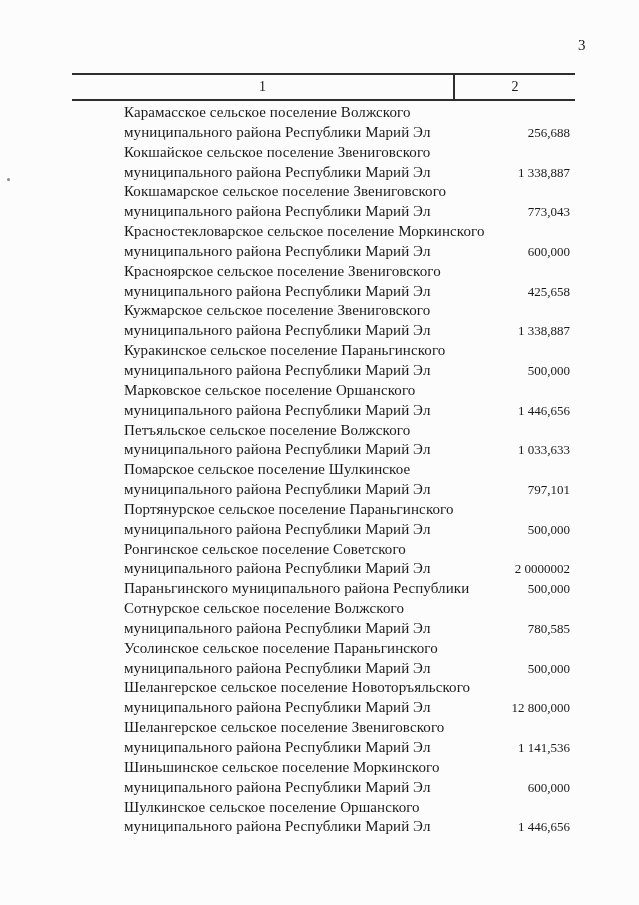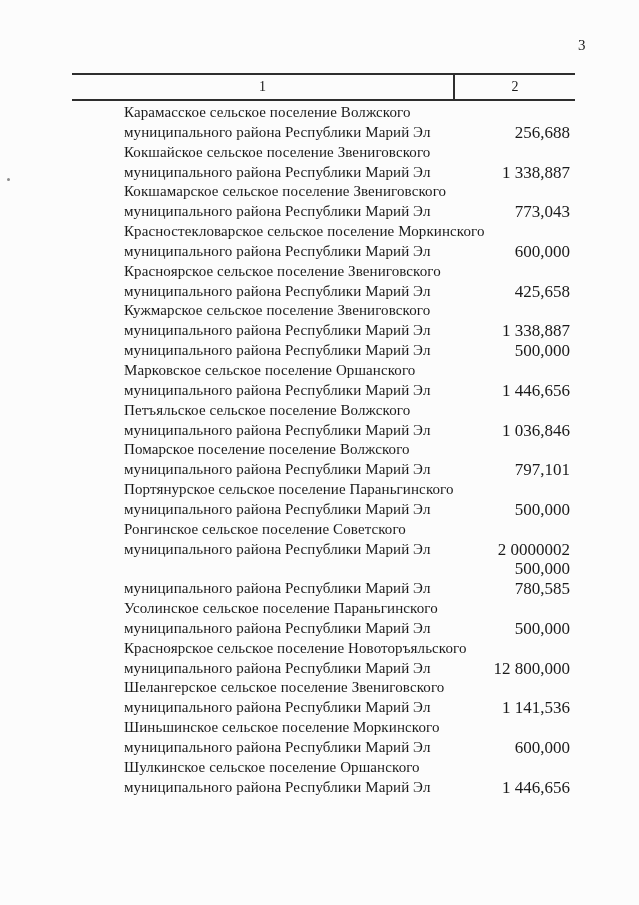--- a/index.html
+++ b/index.html
@@ -46,21 +46,21 @@
   .name {
     padding-left: 6px;
     width: 400px;
     font-size: 15px;
     line-height: 19.85px;
     letter-spacing: 0.1px;
     margin-left: 46px;
   }
   .value {
     align-self: flex-end;
-    font-size: 17px;
+    font-size: 13px;
     line-height: 19.85px;
     padding-right: 5px;
     white-space: nowrap;
   }
   .speck {
     position: absolute;
     left: 7px; top: 178px;
     width: 3px; height: 3px;
     border-radius: 50%;
     background: #8a8a8a;
@@ -120,44 +120,45 @@
   <div class="row">
     <div class="name">
       <div class="line1">Кужмарское сельское поселение Звениговского</div>
       <div class="line2">муниципального района Республики Марий Эл</div>
     </div>
     <div class="value">1 338,887</div>
   </div>
 
   <div class="row">
     <div class="name">
+      <div class="line1">Куракинское сельское поселение Параньгинского</div>
       <div class="line2">муниципального района Республики Марий Эл</div>
     </div>
     <div class="value">500,000</div>
   </div>
 
   <div class="row">
     <div class="name">
       <div class="line1">Марковское сельское поселение Оршанского</div>
       <div class="line2">муниципального района Республики Марий Эл</div>
     </div>
     <div class="value">1 446,656</div>
   </div>
 
   <div class="row">
     <div class="name">
       <div class="line1">Петъяльское сельское поселение Волжского</div>
       <div class="line2">муниципального района Республики Марий Эл</div>
     </div>
-    <div class="value">1 036,846</div>
-  </div>
-
-  <div class="row">
-    <div class="name">
-      <div class="line1">Помарское поселение поселение Волжского</div>
+    <div class="value">1 033,633</div>
+  </div>
+
+  <div class="row">
+    <div class="name">
+      <div class="line1">Помарское сельское поселение Шулкинское</div>
       <div class="line2">муниципального района Республики Марий Эл</div>
     </div>
     <div class="value">797,101</div>
   </div>
 
   <div class="row">
     <div class="name">
       <div class="line1">Портянурское сельское поселение Параньгинского</div>
       <div class="line2">муниципального района Республики Марий Эл</div>
     </div>
@@ -167,42 +168,44 @@
   <div class="row">
     <div class="name">
       <div class="line1">Ронгинское сельское поселение Советского</div>
       <div class="line2">муниципального района Республики Марий Эл</div>
     </div>
     <div class="value">2 0000002</div>
   </div>
 
   <div class="row">
     <div class="name">
-    </div>
-    <div class="value">500,000</div>
-  </div>
-
-  <div class="row">
-    <div class="name">
+      <div class="line2">Параньгинского муниципального района Республики</div>
+    </div>
+    <div class="value">500,000</div>
+  </div>
+
+  <div class="row">
+    <div class="name">
+      <div class="line1">Сотнурское сельское поселение Волжского</div>
       <div class="line2">муниципального района Республики Марий Эл</div>
     </div>
     <div class="value">780,585</div>
   </div>
 
   <div class="row">
     <div class="name">
       <div class="line1">Усолинское сельское поселение Параньгинского</div>
       <div class="line2">муниципального района Республики Марий Эл</div>
     </div>
     <div class="value">500,000</div>
   </div>
 
   <div class="row">
     <div class="name">
-      <div class="line1">Красноярское сельское поселение Новоторъяльского</div>
+      <div class="line1">Шелангерское сельское поселение Новоторъяльского</div>
       <div class="line2">муниципального района Республики Марий Эл</div>
     </div>
     <div class="value">12 800,000</div>
   </div>
 
   <div class="row">
     <div class="name">
       <div class="line1">Шелангерское сельское поселение Звениговского</div>
       <div class="line2">муниципального района Республики Марий Эл</div>
     </div>

